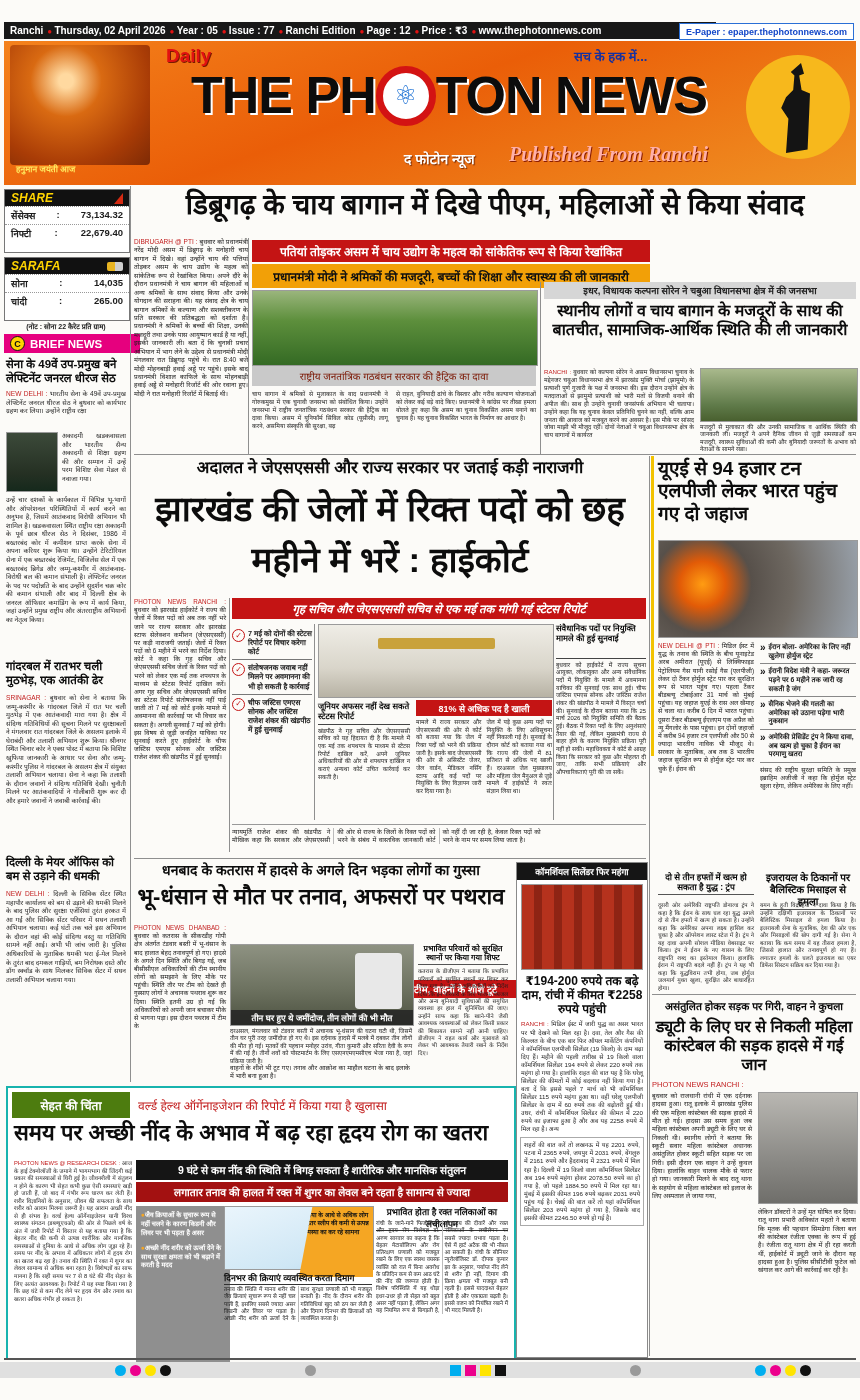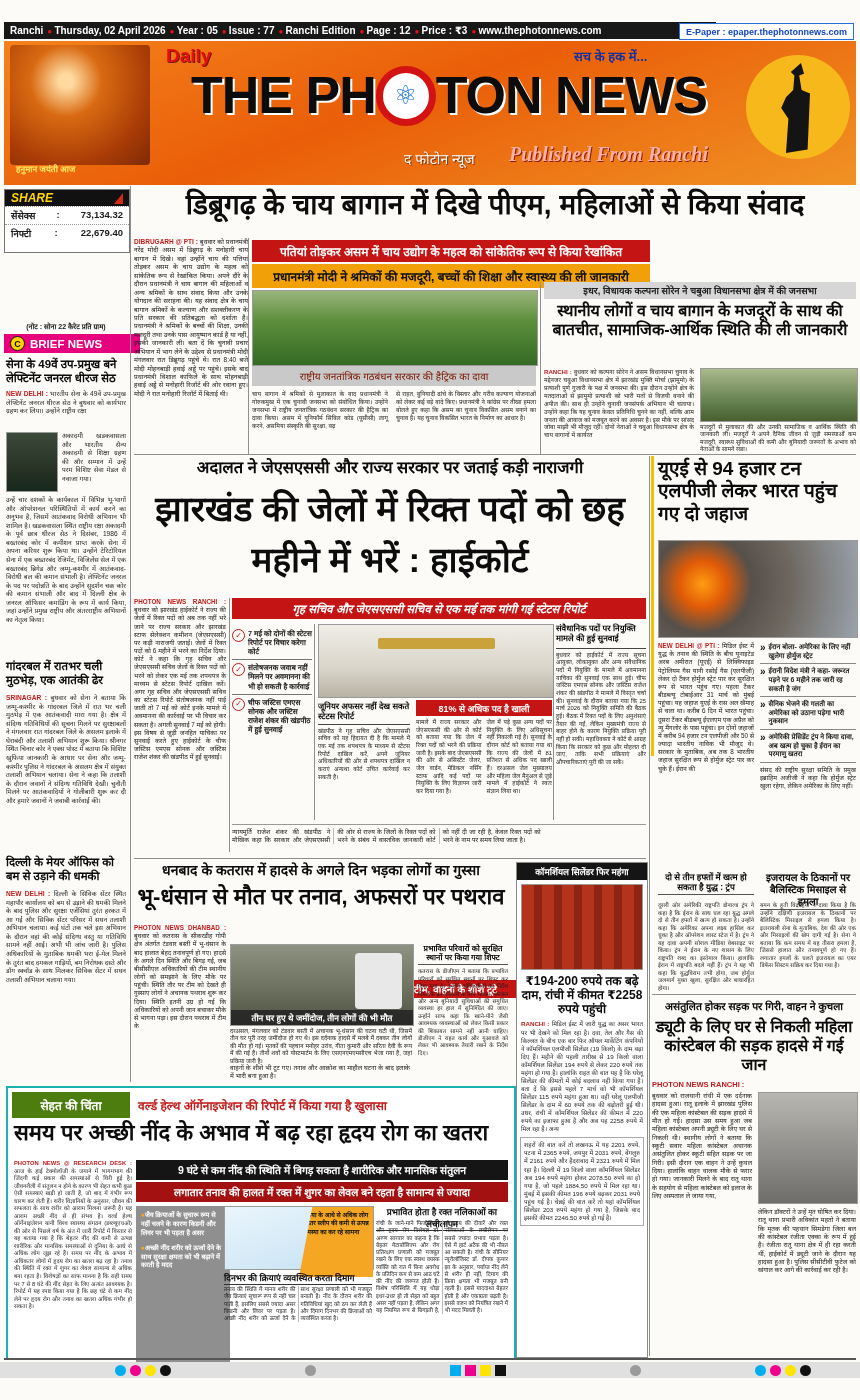--- a/index.html
+++ b/index.html
@@ -1,21 +1,21 @@
 <!DOCTYPE html>
 <html><head>
 <meta charset="utf-8">
 <style>
   html,body{margin:0;padding:0;background:#e9e7e2}
   #page{position:relative;width:860px;height:1400px;background:#fcfbf8;overflow:hidden;
         font-family:"Liberation Sans","DejaVu Sans",sans-serif;color:#1c1c1c}
   .abs{position:absolute}
   .jt{text-align:justify}
   .bd{color:#1d1d1d;line-height:1.3}
-  .dl{color:#c21d1d;font-weight:bold}
+  .dl{color:#c21d1d;font-weight:normal}
   .hl{color:#0c0c0c;font-weight:bold;line-height:1.18}
   .ctr{text-align:center}
   .rule{background:#8f8f8f}
   
   .topbar{background:#181818;color:#fff;font-size:10px;font-weight:bold;display:flex;align-items:center;padding:0 6px;gap:4px}
   .tb-item+.tb-item::before{content:"\25CF  ";color:#e01212;font-size:8px}
   .epaper{background:#fff;border:1px solid #2a6fd6;color:#1246c8;font-size:9px;font-weight:bold;display:flex;align-items:center;padding:0 6px}
   
   .masthead{background:linear-gradient(160deg,#f4821c 0%,#ea5e08 45%,#f09224 100%)}
   .hanuman{background:radial-gradient(circle at 40% 30%,#ffd9a0 6%,#d96a12 30%,#a93c06 70%,#7e2a05 100%);border-radius:4px}
@@ -88,21 +88,21 @@
   <div class="abs masthead" style="left:4px;top:41px;width:852px;height:144px">
     <div class="abs hanuman" style="left:6px;top:4px;width:140px;height:120px"></div>
     <div class="abs" style="left:12px;top:122px;color:#ffe95e;font-size:8.5px;font-weight:bold">हनुमान जयंती आज</div>
     <div class="abs" style="left:162px;top:4px;color:#e21111;font-size:19px;font-weight:bold;text-shadow:1px 1px 0 #7a1a00">Daily</div>
     <div class="abs" style="left:570px;top:6px;color:#1530a0;font-size:13px;font-weight:bold">सच के हक में...</div>
     <div class="abs" style="left:150px;top:24px;width:590px;display:flex;align-items:center;justify-content:center;white-space:nowrap">
       <span class="hl" style="font-size:52px;letter-spacing:-1px;text-shadow:2px 2px 0 #fff">THE PH</span>
       <span class="atom">⚛</span>
       <span class="hl" style="font-size:52px;letter-spacing:-1px;text-shadow:2px 2px 0 #fff">TON NEWS</span>
     </div>
-    <div class="abs" style="left:400px;top:108px;color:#fff;font-size:14px;font-weight:normal;text-shadow:1px 1px 1px #7a2a00">द फोटोन न्यूज</div>
+    <div class="abs" style="left:400px;top:108px;color:#fff;font-size:14px;font-weight:bold;text-shadow:1px 1px 1px #7a2a00">द फोटोन न्यूज</div>
     <div class="abs" style="left:505px;top:102px;color:#ffb0a8;font-size:20px;font-style:italic;font-weight:bold;font-family:'Liberation Serif','DejaVu Serif',serif;text-shadow:1px 1px 0 #8a1d00">Published From Ranchi</div>
     <div class="abs suncircle" style="left:742px;top:14px;width:104px;height:104px">
       <div class="abs silhouette" style="left:22px;top:8px;width:60px;height:90px"></div>
     </div>
   </div>
 
   <div class="abs finbox" style="left:4px;top:189px;width:124px;height:62px">
     <div class="finhead">
         <span>SHARE</span>
       <span style="width:0;height:0;border-left:9px solid transparent;border-bottom:11px solid #d42a12"></span>
@@ -112,20 +112,36 @@
         <span class="sep"></span>
       <span>73,134.32</span>
       </div>
     <div class="finrow">
       <span>निफ्टी</span>
         <span class="sep"></span>
       <span>22,679.40</span>
       </div>
   </div>
 
+  <div class="abs finbox" style="left:4px;top:257px;width:124px;height:62px">
+    <div class="finhead">
+        <span>SARAFA</span>
+      <span style="width:16px;height:9px;background:linear-gradient(90deg,#e8b422 50%,#cfcfcf 50%);border-radius:2px"></span>
+      </div>
+    <div class="finrow">
+      <span>सोना</span>
+        <span class="sep"></span>
+      <span>14,035</span>
+      </div>
+    <div class="finrow">
+      <span>चांदी</span>
+        <span class="sep"></span>
+      <span>265.00</span>
+      </div>
+  </div>
   <div class="abs" style="left:4px;top:322px;width:124px;font-size:7px;font-weight:bold;text-align:center">(नोट : सोना 22 कैरेट प्रति ग्राम)</div>
 
   <div class="abs briefbar" style="left:4px;top:334px;width:124px;height:19px">
     <span class="brieflogo">C</span>
     <span>BRIEF NEWS</span>
   </div>
 
   <div class="abs hl sb-h" style="left:6px;top:358px;width:120px">सेना के 49वें उप-प्रमुख बने लेफ्टिनेंट जनरल धीरज सेठ</div>
   <div class="abs sb-b jt bd" style="left:6px;top:390px;width:120px">
     <span class="dl">NEW DELHI :</span>
@@ -203,21 +219,21 @@
     <div class="jt bd" style="font-size:5.9px;margin-top:3px">खंडपीठ ने गृह सचिव और जेएसएससी सचिव को यह हिदायत दी है कि मामले में एक मई तक शपथपत्र के माध्यम से स्टेटस रिपोर्ट दाखिल करें, अपने जूनियर अधिकारियों की ओर से शपथपत्र दाखिल न कराएं अन्यथा कोर्ट उचित कार्रवाई कर सकती है।</div>
   </div>
   <div class="abs" style="left:416px;top:700px;width:136px">
     <div class="redstrip" style="height:16px;font-size:9px">81% से अधिक पद है खाली</div>
     <div style="display:flex;gap:5px;margin-top:3px">
       <div class="jt bd" style="font-size:5.9px;width:50%">मामले में राज्य सरकार और जेएसएससी की ओर से कोर्ट को बताया गया कि जेल में रिक्त पदों को भरने की प्रक्रिया जारी है। इसके बाद जेएसएससी की ओर से असिस्टेंट जेलर, जेल वार्डन, मेडिकल नर्सिंग स्टाफ आदि कई पदों पर नियुक्ति के लिए विज्ञापन जारी कर दिया गया है।</div>
       <div class="jt bd" style="font-size:5.9px;width:50%">जेल में पड़े कुछ अन्य पदों पर नियुक्ति के लिए अधिसूचना नहीं निकाली गई है। सुनवाई के दौरान कोर्ट को बताया गया था कि राज्य की जेलों में 81 प्रतिशत से अधिक पद खाली हैं। दरअसल जेल मुख्यालय और महिला जेल मैनुअल से जुड़े मामले में हाईकोर्ट ने स्वतः संज्ञान लिया था।</div>
     </div>
   </div>
   <div class="abs" style="left:556px;top:624px;width:90px">
-    <div class="hl" style="font-size:8.3px;border-bottom:1px solid #444;padding-bottom:4px">संवैधानिक पदों पर नियुक्ति मामले की हुई सुनवाई</div>
+    <div class="hl" style="font-size:8.3px;border-bottom:1px solid #444;padding-bottom:14px">संवैधानिक पदों पर नियुक्ति मामले की हुई सुनवाई</div>
     <div class="jt bd" style="font-size:5.9px;margin-top:3px">बुधवार को हाईकोर्ट में राज्य सूचना आयुक्त, लोकायुक्त और अन्य संवैधानिक पदों में नियुक्ति के मामले में अवमानना याचिका की सुनवाई एक साथ हुई। चीफ जस्टिस एमएस सोनक और जस्टिस राजेश शंकर की खंडपीठ ने मामले में विस्तृत चर्चा की। सुनवाई के दौरान बताया गया कि 25 मार्च 2026 को नियुक्ति समिति की बैठक हुई। बैठक में रिक्त पदों के लिए अनुशंसाएं तैयार की गईं, लेकिन मुख्यमंत्री राज्य से बाहर होने के कारण नियुक्ति प्रक्रिया पूरी नहीं हो सकी। महाधिवक्ता ने कोर्ट से आग्रह किया कि सरकार को कुछ और मोहलत दी जाए, ताकि सभी प्रक्रियाएं और औपचारिकताएं पूरी की जा सकें।</div>
   </div>
   <div class="abs cols4 jt bd" style="left:232px;top:824px;width:414px;font-size:6.3px;border-top:1px solid #999;padding-top:3px">न्यायमूर्ति राजेश शंकर की खंडपीठ ने मौखिक कहा कि सरकार और जेएसएससी की ओर से राज्य के जिलों के रिक्त पदों को भरने के संबंध में वास्तविक जानकारी कोर्ट को नहीं दी जा रही है, केवल रिक्त पदों को भरने के नाम पर समय लिया जाता है।</div>
   <div class="abs rule" style="left:229px;top:598px;width:1px;height:254px"></div>
   <div class="abs rule" style="left:314px;top:624px;width:1px;height:196px"></div>
   <div class="abs rule" style="left:553px;top:624px;width:1px;height:196px"></div>
   <div class="abs rule" style="left:134px;top:858px;width:512px;height:1px"></div>
 
   <div class="abs rule" style="left:649px;top:456px;width:1px;height:900px"></div>
   <div class="abs" style="left:651px;top:456px;width:3px;height:300px;background:#f2c200"></div>

